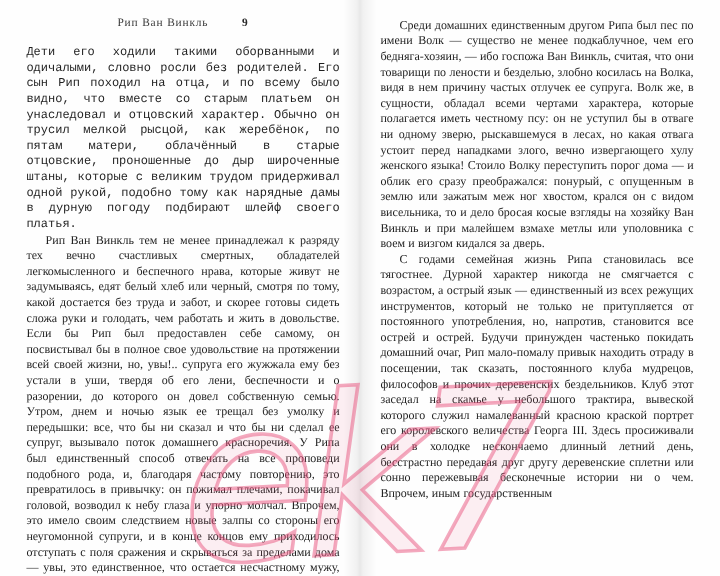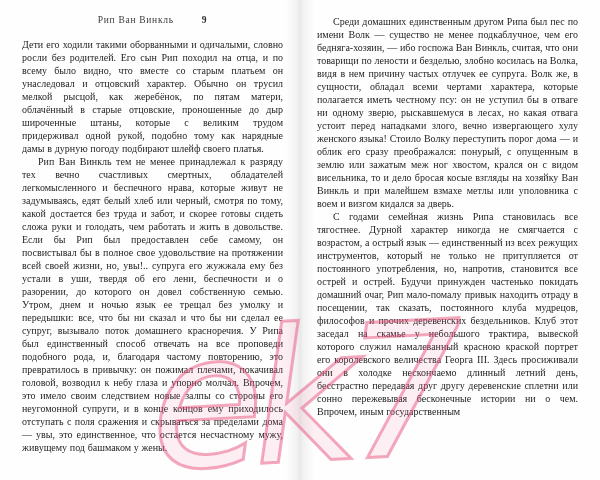--- a/index.html
+++ b/index.html
@@ -26,21 +26,21 @@
   .page-number{font-weight:bold;color:#2a2a2a;}
   .page-body p{
     margin:0;
     font-size:10px;
     line-height:1.3;
     text-align:justify;
     text-indent:1.6em;
     hyphens:auto;-webkit-hyphens:auto;
     word-spacing:0.2px;
   }
-  .page-body p.no-indent{text-indent:0;}
+  .page-body p.no-indent{text-indent:0;font-family:Liberation Mono, monospace;}
   .gutter{
     position:absolute;left:286px;top:0;width:28px;height:480px;
     background:linear-gradient(90deg,
       rgba(0,0,0,0) 0%,
       rgba(0,0,0,0.05) 40%,
       rgba(0,0,0,0.09) 50%,
       rgba(0,0,0,0.05) 60%,
       rgba(0,0,0,0) 100%);
     pointer-events:none;
   }

